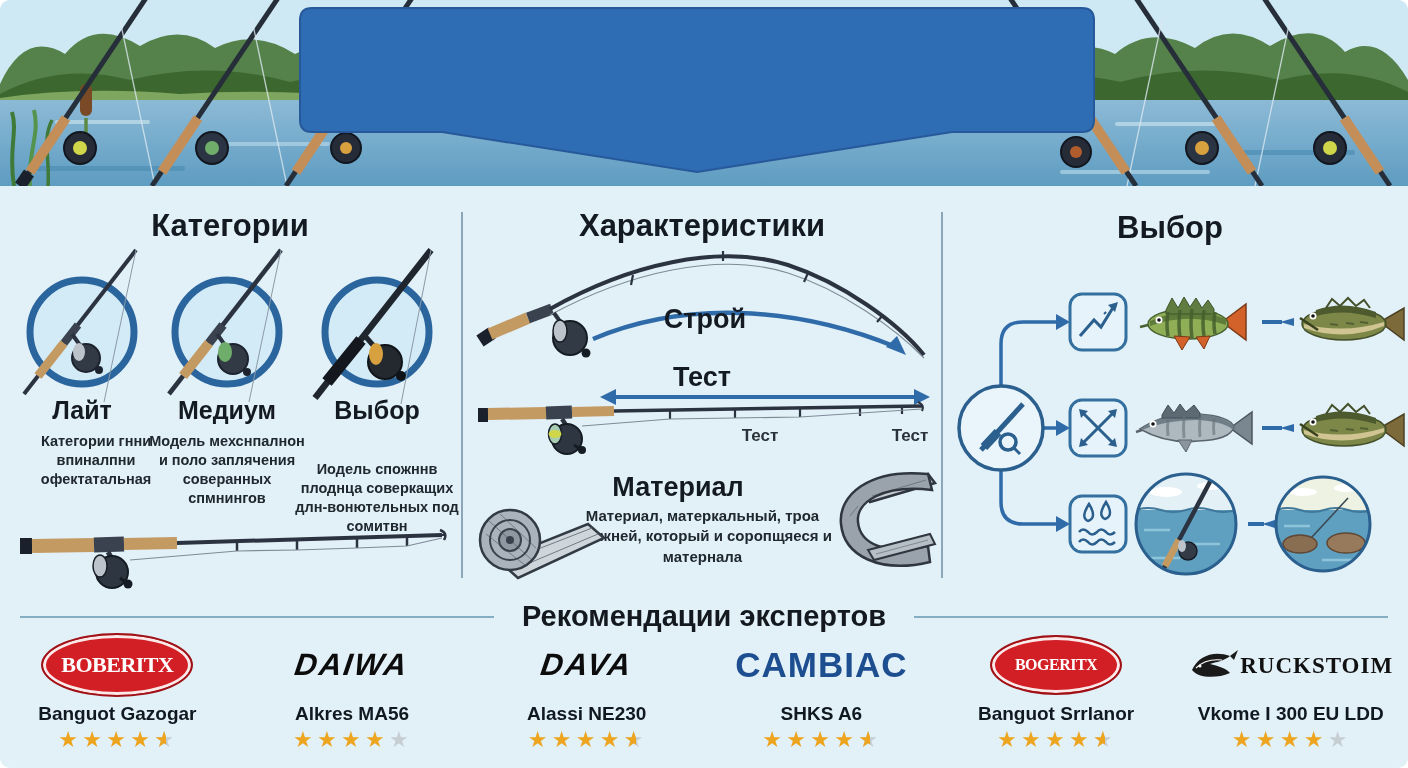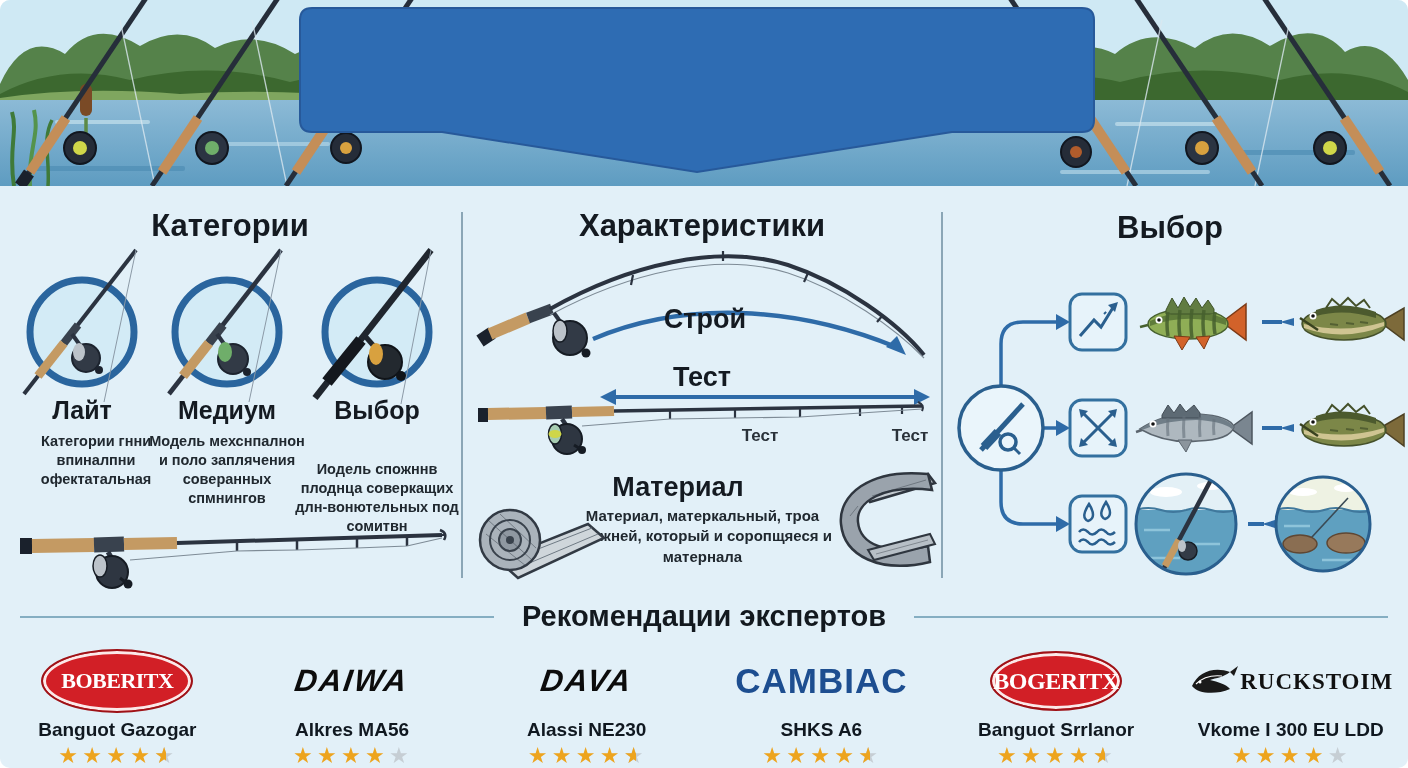--- a/index.html
+++ b/index.html
@@ -16,28 +16,28 @@
   .vdiv{position:absolute;top:212px;width:2px;height:366px;background:#8ba6b6;}
   .cat-name{position:absolute;text-align:center;font-size:25px;font-weight:800;color:#141a21;}
   .cat-desc{position:absolute;text-align:center;font-size:14.5px;font-weight:600;color:#20282f;line-height:1.32;}
   .char-label{position:absolute;text-align:center;font-size:27px;font-weight:800;color:#141a21;}
   .char-sub{position:absolute;text-align:center;font-size:17px;font-weight:600;color:#2a323a;}
   .mat-desc{position:absolute;text-align:center;font-size:15px;font-weight:600;color:#20282f;line-height:1.35;}
   
   .recs-head{position:absolute;left:0;top:600px;width:1408px;display:flex;align-items:center;gap:28px;padding:0 20px;}
   .recs-line{flex:1;height:2px;background:#85aec2;}
   .recs-title{font-size:29px;font-weight:800;color:#13191f;white-space:nowrap;}
-  .brand-row{position:absolute;left:0;top:648px;width:1408px;display:flex;}
+  .brand-row{position:absolute;left:0;top:632px;width:1408px;display:flex;}
   .brand-card{flex:1;display:flex;flex-direction:column;align-items:center;}
   .logo-box{height:66px;display:flex;align-items:center;justify-content:center;margin-bottom:5px;}
   .logo-oval{background:#d21f26;border:2px solid #9e1217;box-shadow:inset 0 0 0 3px rgba(255,255,255,.9);
              border-radius:50%;display:flex;align-items:center;justify-content:center;
              color:#fff;font-family:"Liberation Serif",serif;font-weight:700;}
   .logo-oval.big{width:152px;height:64px;font-size:22px;letter-spacing:-.5px;}
-  .logo-oval.small{width:132px;height:60px;font-size:24px;letter-spacing:-.5px;}
+  .logo-oval.small{width:132px;height:60px;font-size:16px;letter-spacing:-.5px;}
   .logo-daiwa{font-weight:900;font-style:italic;font-size:31px;letter-spacing:2px;color:#0c0c0c;
               transform:skewX(-8deg);}
   .logo-navy{font-weight:800;font-size:35px;letter-spacing:1px;color:#1d4e90;text-align:right;}
   .logo-serif{display:flex;flex-direction:row;align-items:center;line-height:1;}
   .logo-serif .txt{font-family:"Liberation Serif",serif;font-weight:700;font-size:23px;letter-spacing:1px;color:#111;}
   .product{font-size:19px;font-weight:600;color:#101820;}
   .stars{display:flex;gap:2px;margin-top:4px;}
   .star{position:relative;display:inline-block;width:22px;height:22px;font-size:22px;line-height:22px;}
   .star .st{position:absolute;left:0;top:0;}
   .star .gold{color:#eda41e;}

